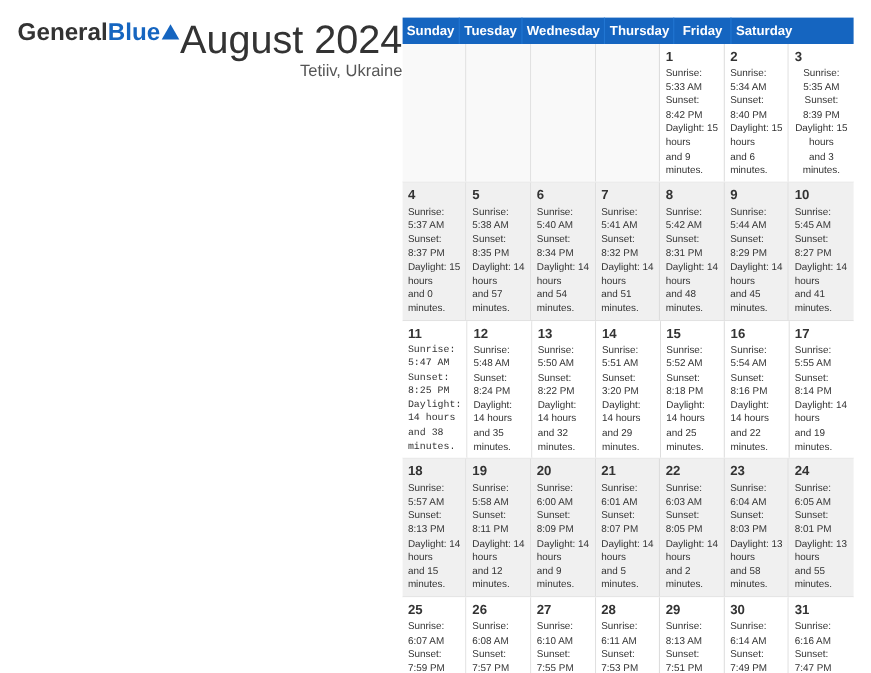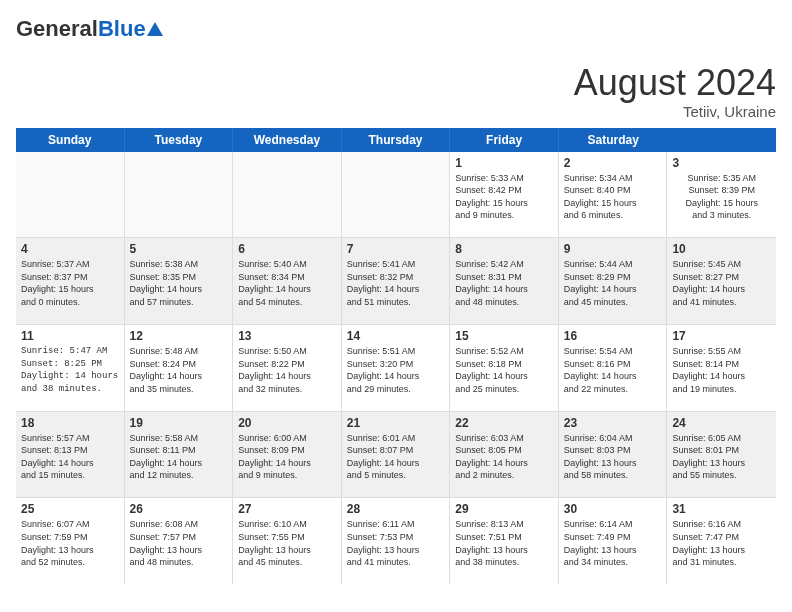--- a/index.html
+++ b/index.html
@@ -8,21 +8,21 @@
       background: #fff;
       width: 792px;
       height: 612px;
       overflow: hidden;
     }
     .page {
       width: 792px;
       height: 612px;
       padding: 16px 16px 28px 16px;
       display: flex;
-      flex-direction: column;
+      flex-direction: row;
     }
     .header {
       display: flex;
       justify-content: space-between;
       align-items: flex-start;
       margin-bottom: 8px;
     }
     .logo {
       display: flex;
       flex-direction: column;
@@ -36,21 +36,20 @@
       color: #333;
     }
     .title-area {
       text-align: right;
     }
     .month-year {
       font-size: 36px;
       font-weight: 300;
       color: #333;
       line-height: 1.1;
-      margin-top: 47px;
     }
     .location {
       font-size: 15px;
       color: #555;
     }
     .calendar {
       flex: 1;
       display: flex;
       flex-direction: column;
     }

